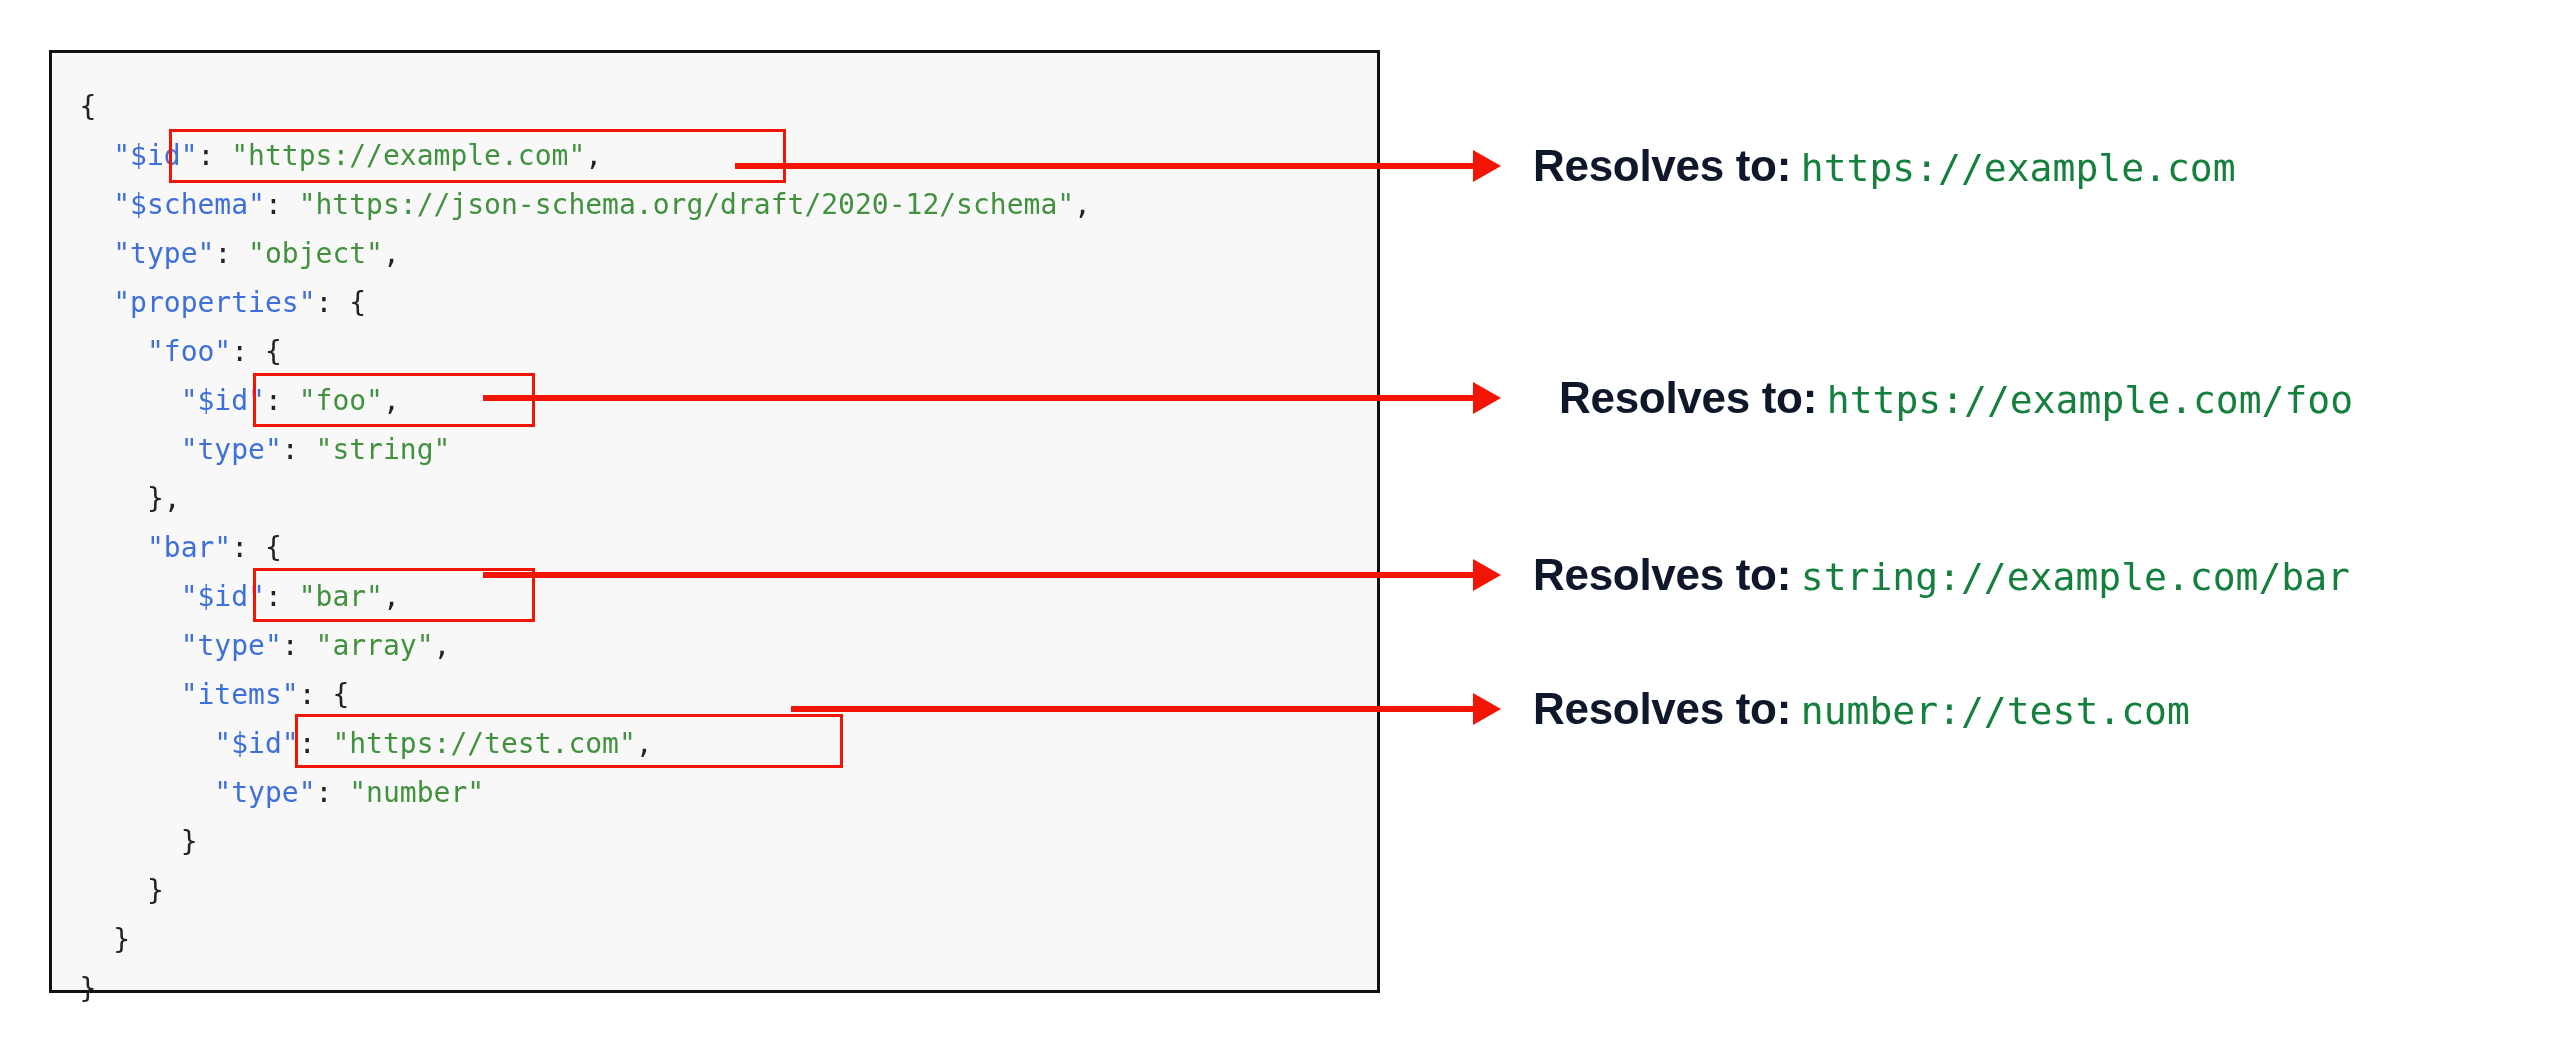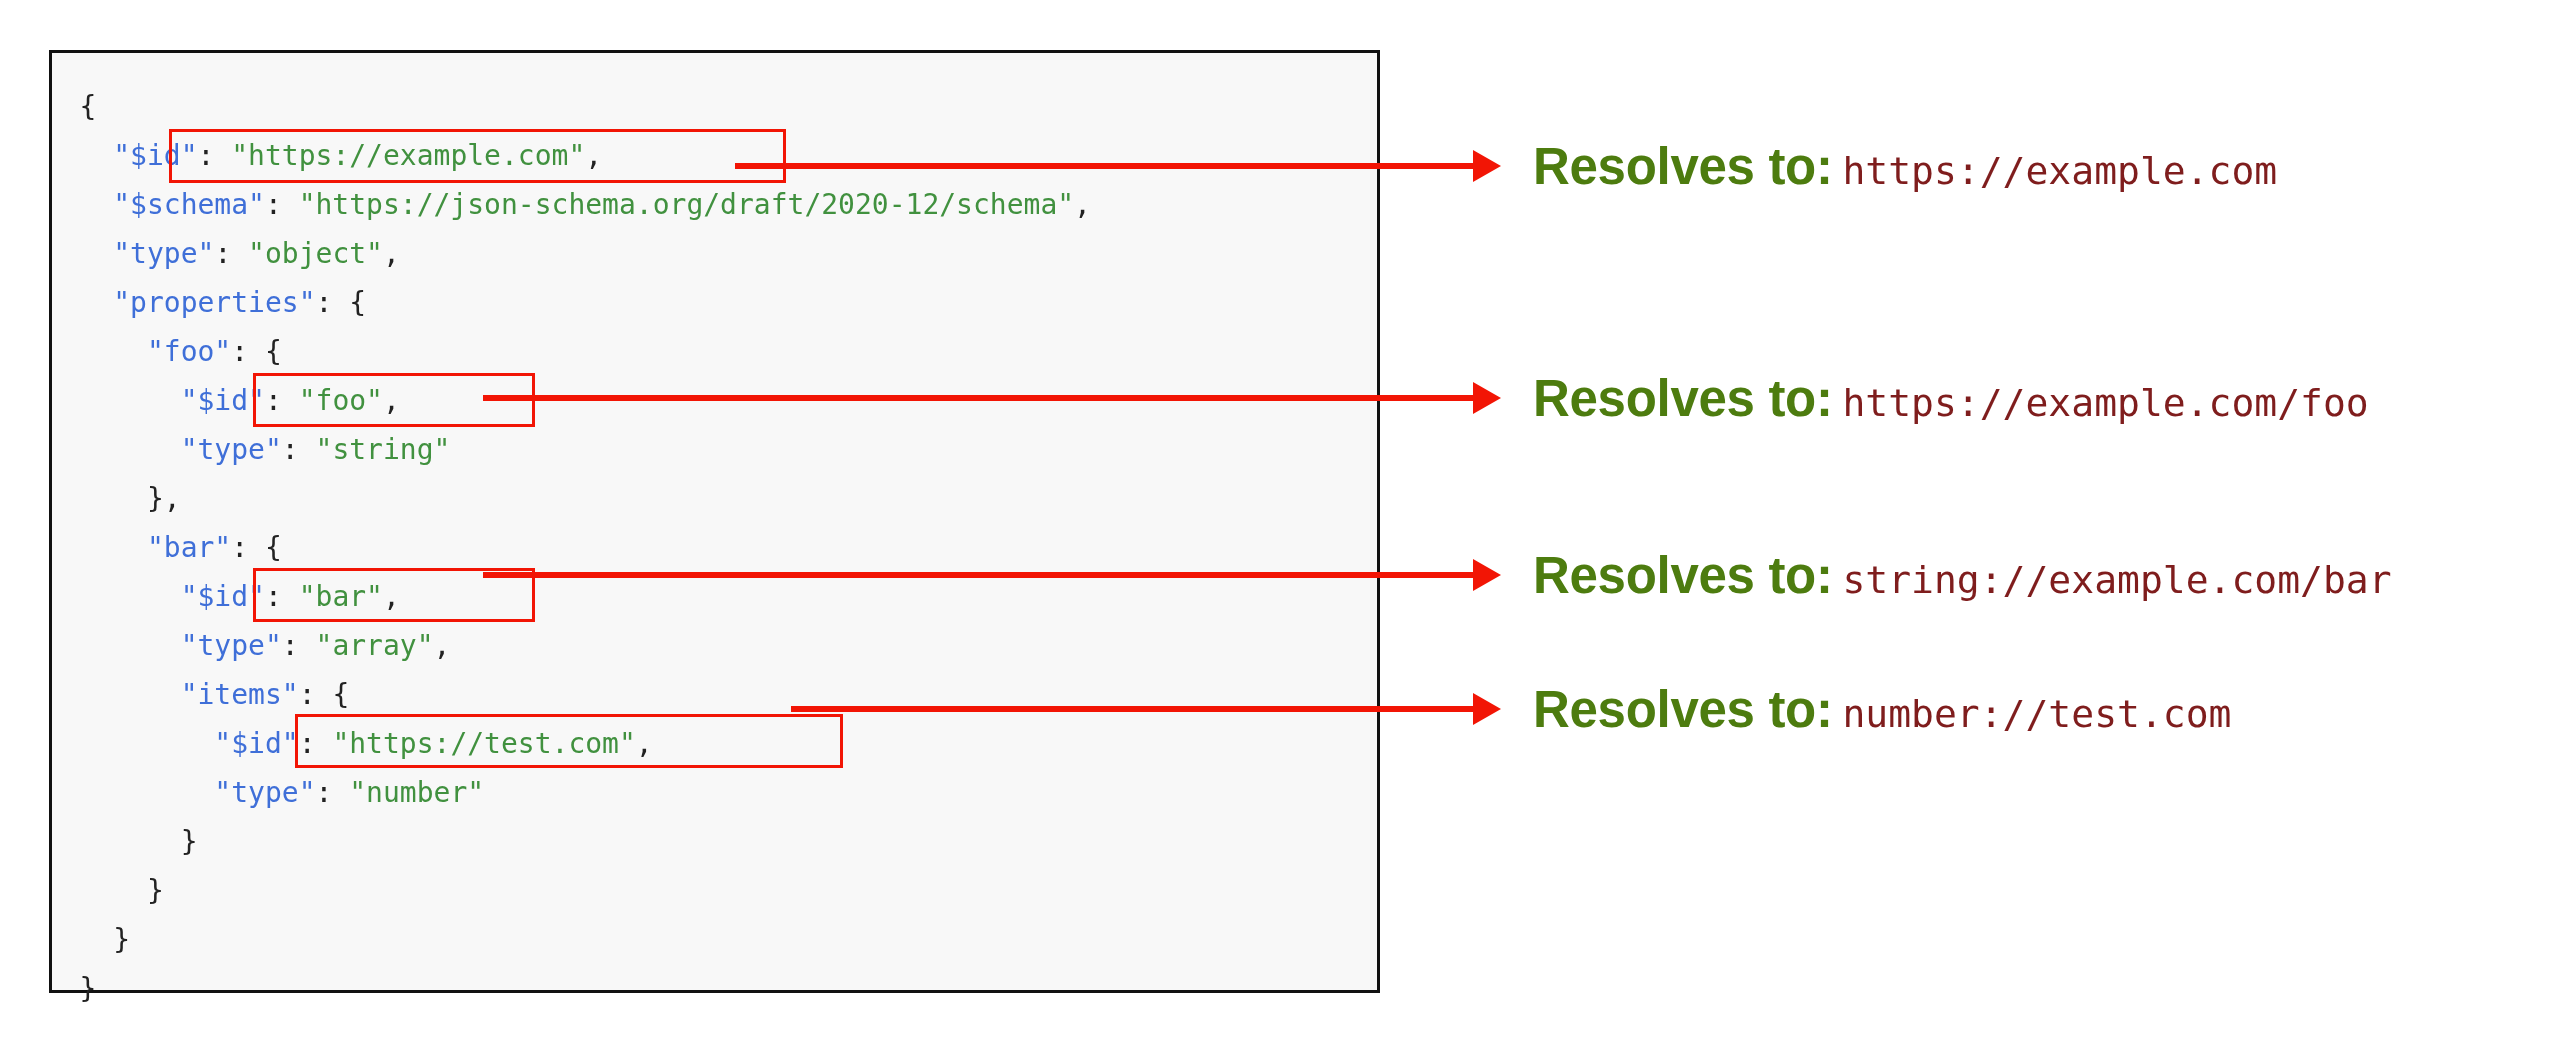--- a/index.html
+++ b/index.html
@@ -87,29 +87,29 @@
   
   .annotation {
     position: absolute;
     left: 1533px;
     white-space: nowrap;
     transform: translateY(-50%);
   }
   .annotation .lead {
     font-family: "Liberation Sans", sans-serif;
     font-weight: bold;
-    font-size: 51px;
-    color: #4d7c0f;
+    font-size: 44px;
+    color: #0f172a;
     letter-spacing: -0.3px;
   }
   .annotation .url {
     font-family: "DejaVu Sans Mono", "Liberation Mono", monospace;
     font-weight: normal;
     font-size: 38px;
-    color: #7f1d1d;
+    color: #15803d;
     margin-left: 9.8px;
   }
 </style>
 </head>
 <body>
 
 <div id="code-panel">
   <pre id="code-block"><span class="code-line"><span class="tok-punct"></span><span class="tok-punct">{</span></span><span class="code-line"><span class="tok-punct">  </span><span class="tok-key">"$id"</span><span class="tok-punct">: </span><span class="tok-str">"https://example.com"</span><span class="tok-punct">,</span></span><span class="code-line"><span class="tok-punct">  </span><span class="tok-key">"$schema"</span><span class="tok-punct">: </span><span class="tok-str">"https://json-schema.org/draft/2020-12/schema"</span><span class="tok-punct">,</span></span><span class="code-line"><span class="tok-punct">  </span><span class="tok-key">"type"</span><span class="tok-punct">: </span><span class="tok-str">"object"</span><span class="tok-punct">,</span></span><span class="code-line"><span class="tok-punct">  </span><span class="tok-key">"properties"</span><span class="tok-punct">: {</span></span><span class="code-line"><span class="tok-punct">    </span><span class="tok-key">"foo"</span><span class="tok-punct">: {</span></span><span class="code-line"><span class="tok-punct">      </span><span class="tok-key">"$id"</span><span class="tok-punct">: </span><span class="tok-str">"foo"</span><span class="tok-punct">,</span></span><span class="code-line"><span class="tok-punct">      </span><span class="tok-key">"type"</span><span class="tok-punct">: </span><span class="tok-str">"string"</span></span><span class="code-line"><span class="tok-punct">    </span><span class="tok-punct">},</span></span><span class="code-line"><span class="tok-punct">    </span><span class="tok-key">"bar"</span><span class="tok-punct">: {</span></span><span class="code-line"><span class="tok-punct">      </span><span class="tok-key">"$id"</span><span class="tok-punct">: </span><span class="tok-str">"bar"</span><span class="tok-punct">,</span></span><span class="code-line"><span class="tok-punct">      </span><span class="tok-key">"type"</span><span class="tok-punct">: </span><span class="tok-str">"array"</span><span class="tok-punct">,</span></span><span class="code-line"><span class="tok-punct">      </span><span class="tok-key">"items"</span><span class="tok-punct">: {</span></span><span class="code-line"><span class="tok-punct">        </span><span class="tok-key">"$id"</span><span class="tok-punct">: </span><span class="tok-str">"https://test.com"</span><span class="tok-punct">,</span></span><span class="code-line"><span class="tok-punct">        </span><span class="tok-key">"type"</span><span class="tok-punct">: </span><span class="tok-str">"number"</span></span><span class="code-line"><span class="tok-punct">      </span><span class="tok-punct">}</span></span><span class="code-line"><span class="tok-punct">    </span><span class="tok-punct">}</span></span><span class="code-line"><span class="tok-punct">  </span><span class="tok-punct">}</span></span><span class="code-line"><span class="tok-punct"></span><span class="tok-punct">}</span></span></pre>
   <div id="highlight-layer">
       <div class="hl-box" style="left: 117px; top: 76px; width: 617px; height: 54px;"></div>
@@ -132,17 +132,17 @@
       <div class="shaft" style="width: 990px;"></div>
       <div class="head" style="left: 990px;"></div>
     </div>
     <div class="arrow" style="left: 791px; top: 709px; width: 710px;">
       <div class="shaft" style="width: 682px;"></div>
       <div class="head" style="left: 682px;"></div>
     </div>
   </div>
 <div id="annotation-layer">
     <div class="annotation" style="top: 166px;"><span class="lead">Resolves to:</span><span class="url">https://example.com</span></div>
-    <div class="annotation" style="top: 398px;"><span class="lead">Resolves to:</span><span class="url">https://example.com/foo</span></div>
+    <div class="annotation" style="top: 398px; margin-left: 26px;"><span class="lead">Resolves to:</span><span class="url">https://example.com/foo</span></div>
     <div class="annotation" style="top: 575px;"><span class="lead">Resolves to:</span><span class="url">string://example.com/bar</span></div>
     <div class="annotation" style="top: 709px;"><span class="lead">Resolves to:</span><span class="url">number://test.com</span></div>
   </div>
 
 
 </body></html>

